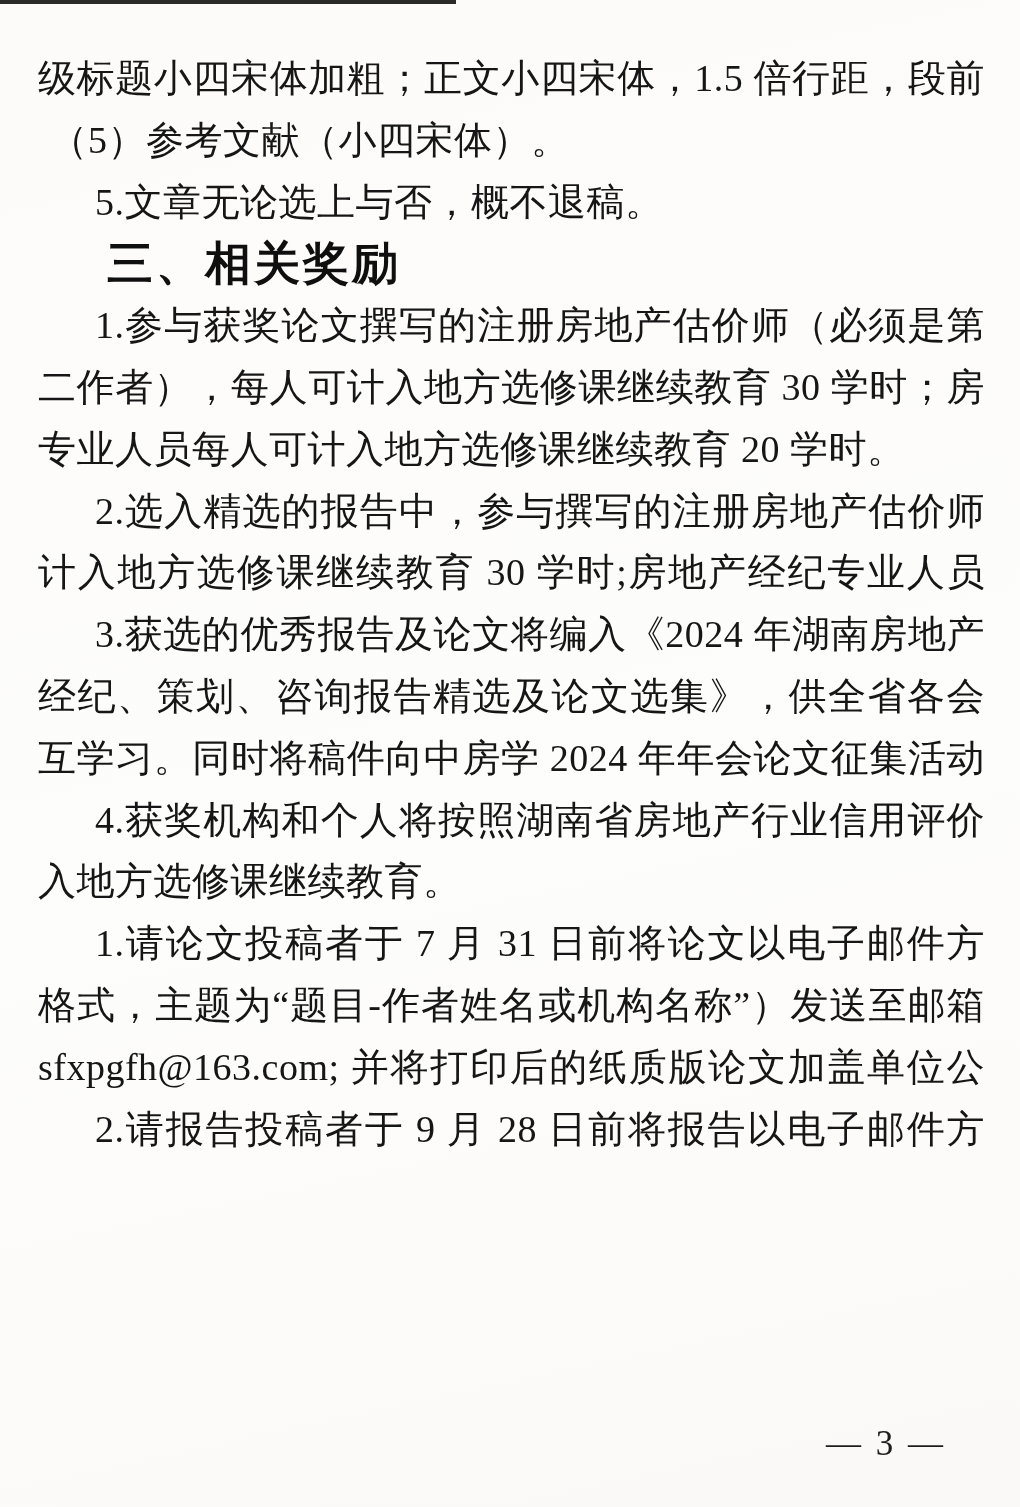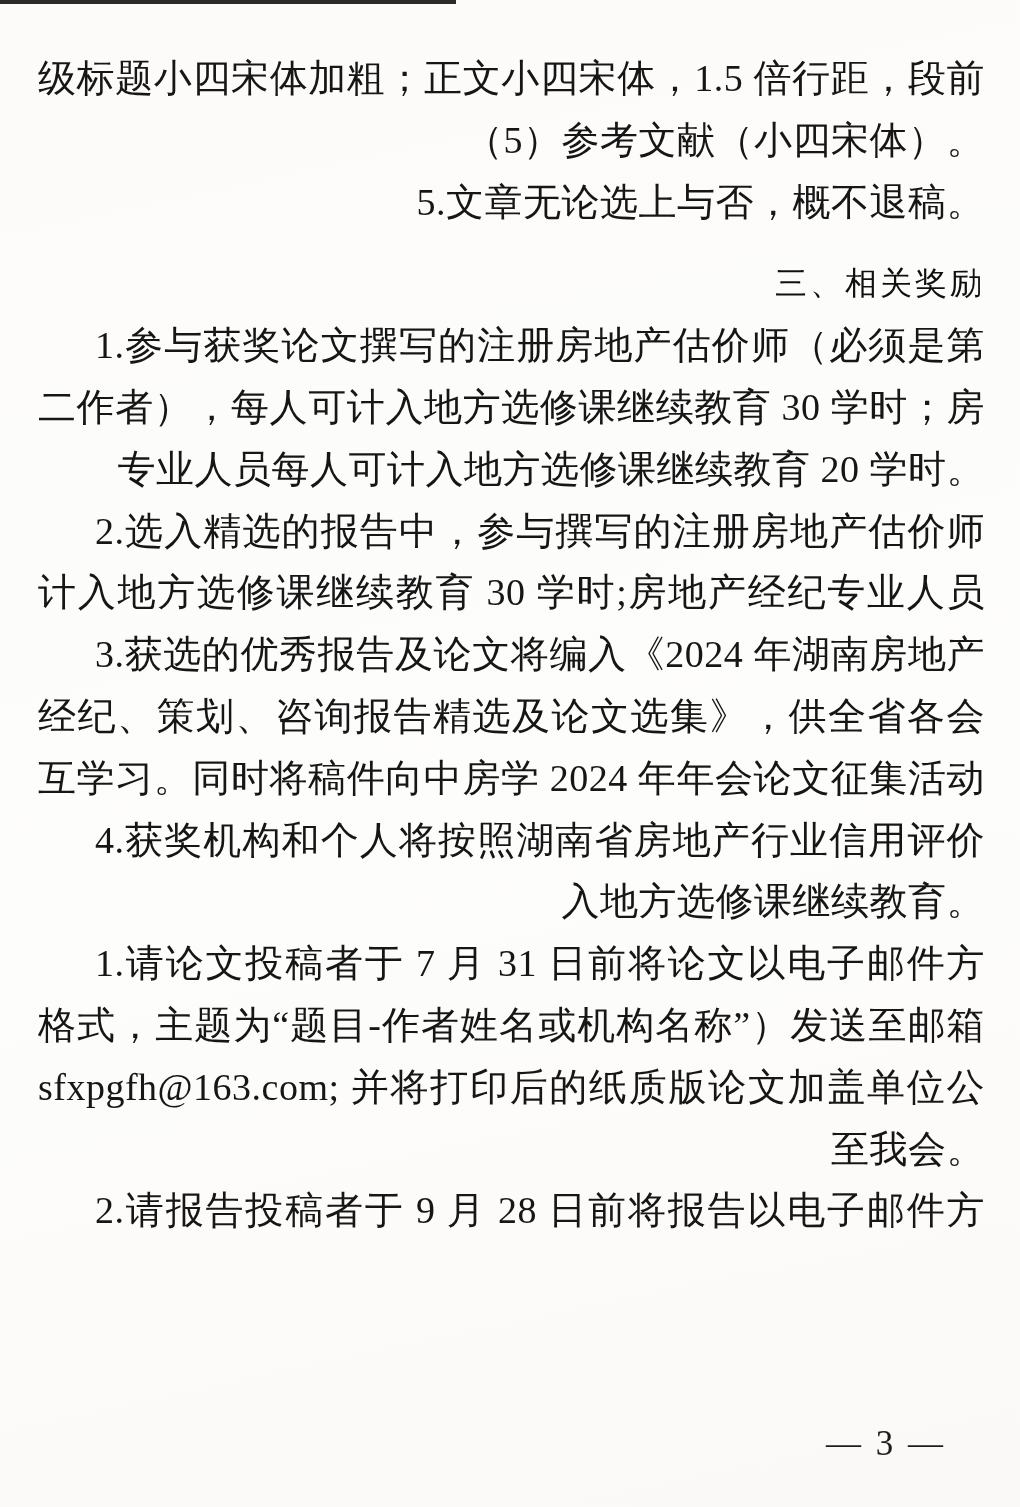--- a/index.html
+++ b/index.html
@@ -34,35 +34,33 @@
     top: 48px;
     width: 947px;
   }
   .line {
     font-size: 38px;
     line-height: 61.8px;
     height: 61.8px;
     overflow: hidden;
     letter-spacing: 0.5px;
     white-space: normal;
-    text-align: right;
   }
   .line.indent { text-indent: 1.5em; }
   .line.indent-small { text-indent: 0.3em; }
   .line.fill {
     text-align: justify;
     text-align-last: justify;
   }
   .line.heading {
     font-family: "DejaVu Sans", "Liberation Sans", sans-serif;
-    font-weight: 400;
-    font-size: 32px;
+    font-weight: 700;
+    font-size: 46px;
     letter-spacing: 3px;
     color: #0f0f0f;
-    margin-top: 20px;
   }
   .page-number {
     position: absolute;
     top: 1424px;
     right: 74px;
     font-size: 35px;
     letter-spacing: 3px;
     color: #1c1c1c;
     font-family: "Liberation Serif", "DejaVu Serif", serif;
   }
@@ -83,17 +81,16 @@
       <div class="line fill indent">2.选入精选的报告中，参与撰写的注册房地产估价师每人可</div>
       <div class="line fill">计入地方选修课继续教育 30 学时;房地产经纪专业人员每人可计</div>
       <div class="line fill indent">3.获选的优秀报告及论文将编入《2024 年湖南房地产评估、</div>
       <div class="line fill">经纪、策划、咨询报告精选及论文选集》，供全省各会员单位相</div>
       <div class="line fill">互学习。同时将稿件向中房学 2024 年年会论文征集活动及《中国</div>
       <div class="line fill indent">4.获奖机构和个人将按照湖南省房地产行业信用评价管理</div>
       <div class="line">入地方选修课继续教育。</div>
       <div class="line fill indent">1.请论文投稿者于 7 月 31 日前将论文以电子邮件方式（word</div>
       <div class="line fill">格式，主题为“题目-作者姓名或机构名称”）发送至邮箱</div>
       <div class="line fill">sfxpgfh@163.com; 并将打印后的纸质版论文加盖单位公章后寄送</div>
-      <div class="line">至我会。</div>
       <div class="line fill indent">2.请报告投稿者于 9 月 28 日前将报告以电子邮件方式（word</div>
     </div>
   <div class="page-number">— 3 —</div>
 </div>
 
 </body></html>

